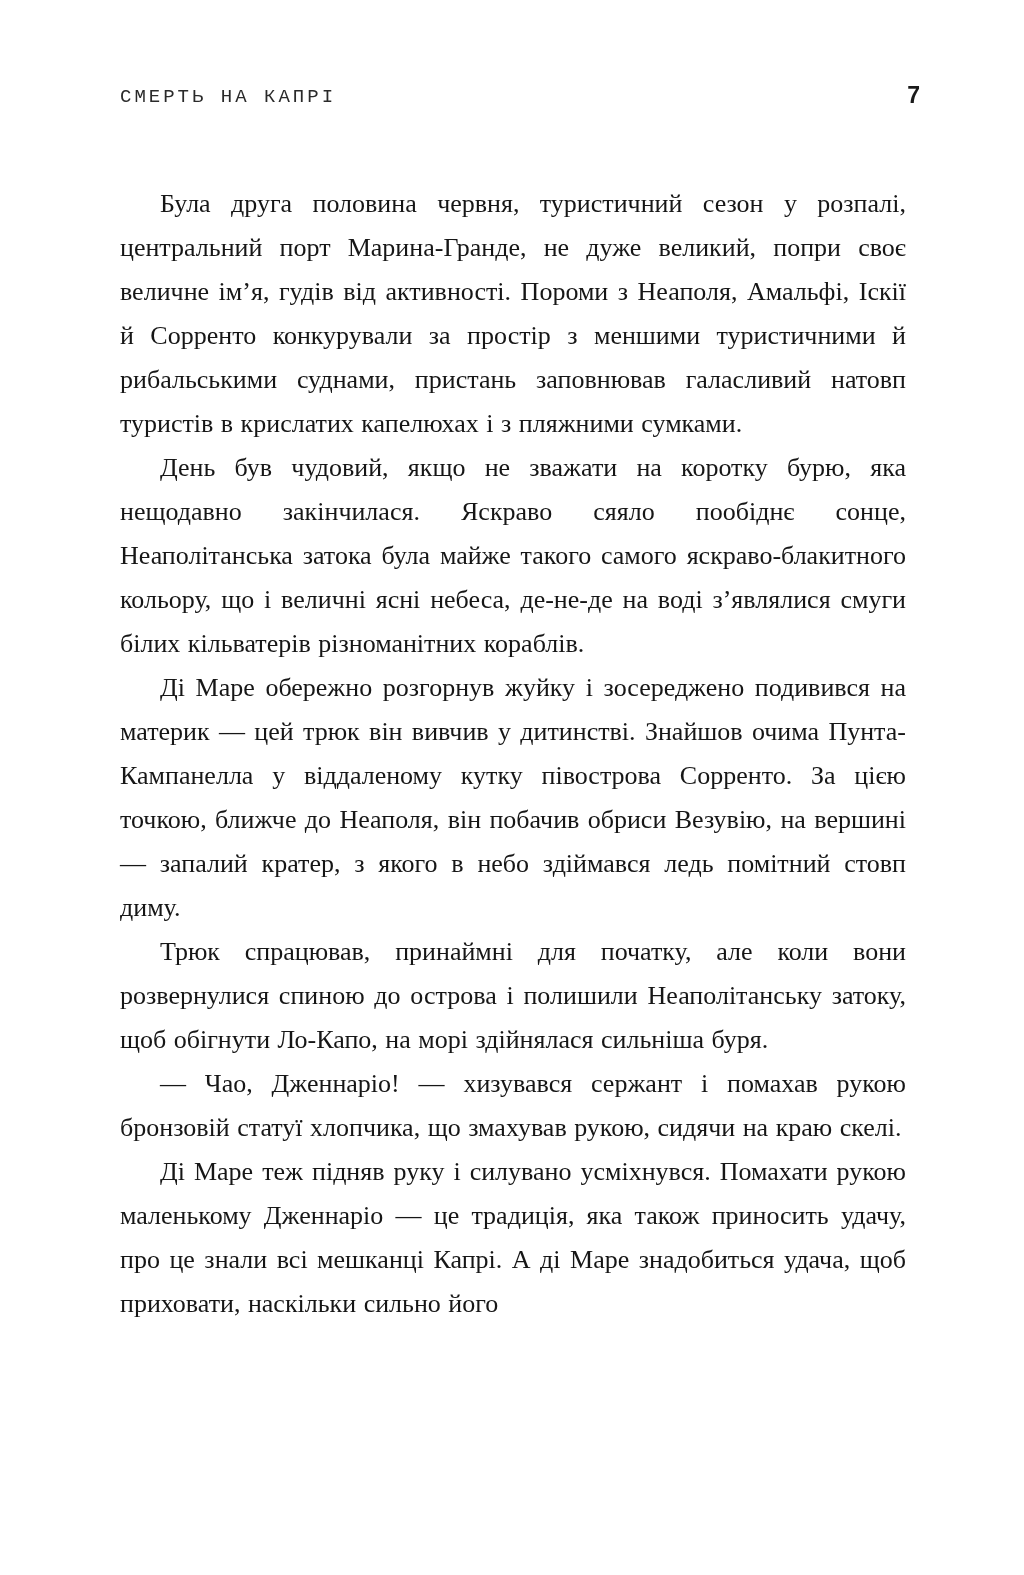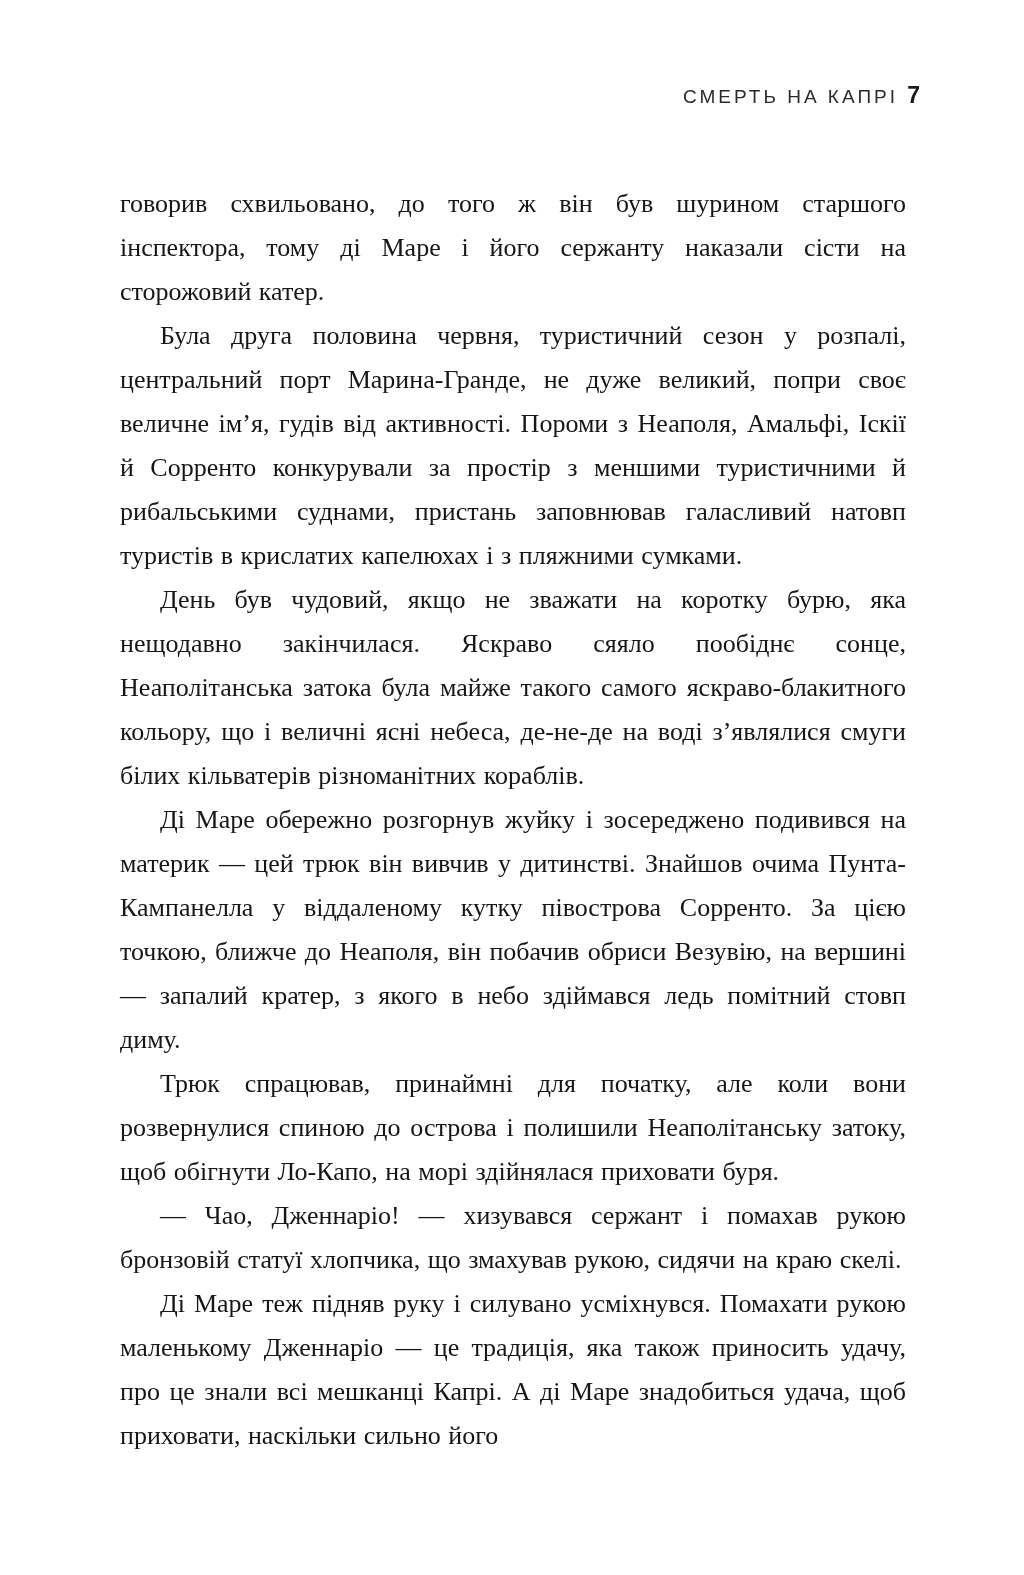--- a/index.html
+++ b/index.html
@@ -22,24 +22,24 @@
     width: 786px;
     height: 1575px;
   }
   .running-header {
     position: relative;
     height: 120px;
   }
   .running-header .title {
     position: absolute;
     left: 0;
-    right: 8px;
+    right: 0;
     top: 86px;
-    text-align: right;
-    font-family: Liberation Sans, sans-serif;
+    text-align: left;
+    font-family: Liberation Mono, monospace;
     font-size: 19px;
     letter-spacing: 3px;
     color: #2a2a2a;
     font-weight: 400;
   }
   .running-header .page-number {
     position: absolute;
     right: -14px;
     top: 82px;
     font-family: "Liberation Sans", "DejaVu Sans", sans-serif;
@@ -70,22 +70,21 @@
 <body>
 
 <div class="page">
 
   <div class="running-header">
     <div class="title">СМЕРТЬ НА КАПРІ</div>
     <div class="page-number">7</div>
   </div>
 
   <div class="body-text">
-    <p class="continuation">говорив схвильовано, до того ж він був шурином старшого інспектора, тому ді Маре і його сержанту наказали сісти на сторожовий катер.</p>
     <p>Була друга половина червня, туристичний сезон у розпалі, центральний порт Марина-Гранде, не дуже великий, попри своє величне ім’я, гудів від активності. Пороми з Неаполя, Амальфі, Іскії й Сорренто конкурували за простір з меншими туристичними й рибальськими суднами, пристань заповнював галасливий натовп туристів в крислатих капелюхах і з пляжними сумками.</p>
     <p>День був чудовий, якщо не зважати на коротку бурю, яка нещодавно закінчилася. Яскраво сяяло пообіднє сонце, Неаполітанська затока була майже такого самого яскраво-блакитного кольору, що і величні ясні небеса, де-не-де на воді з’являлися смуги білих кільватерів різноманітних кораблів.</p>
     <p>Ді Маре обережно розгорнув жуйку і зосереджено подивився на материк — цей трюк він вивчив у дитинстві. Знайшов очима Пунта-Кампанелла у віддаленому кутку півострова Сорренто. За цією точкою, ближче до Неаполя, він побачив обриси Везувію, на вершині — запалий кратер, з якого в небо здіймався ледь помітний стовп диму.</p>
-    <p>Трюк спрацював, принаймні для початку, але коли вони розвернулися спиною до острова і полишили Неаполітанську затоку, щоб обігнути Ло-Капо, на морі здійнялася приховати буря.</p>
+    <p>Трюк спрацював, принаймні для початку, але коли вони розвернулися спиною до острова і полишили Неаполітанську затоку, щоб обігнути Ло-Капо, на морі здійнялася сильніша буря.</p>
     <p>— Чао, Дженнаріо! — хизувався сержант і помахав рукою бронзовій статуї хлопчика, що змахував рукою, сидячи на краю скелі.</p>
     <p>Ді Маре теж підняв руку і силувано усміхнувся. Помахати рукою маленькому Дженнаріо — це традиція, яка також приносить удачу, про це знали всі мешканці Капрі. А ді Маре знадобиться удача, щоб приховати, наскільки сильно його</p>
   </div>
 
 </div>
 
 </body></html>

